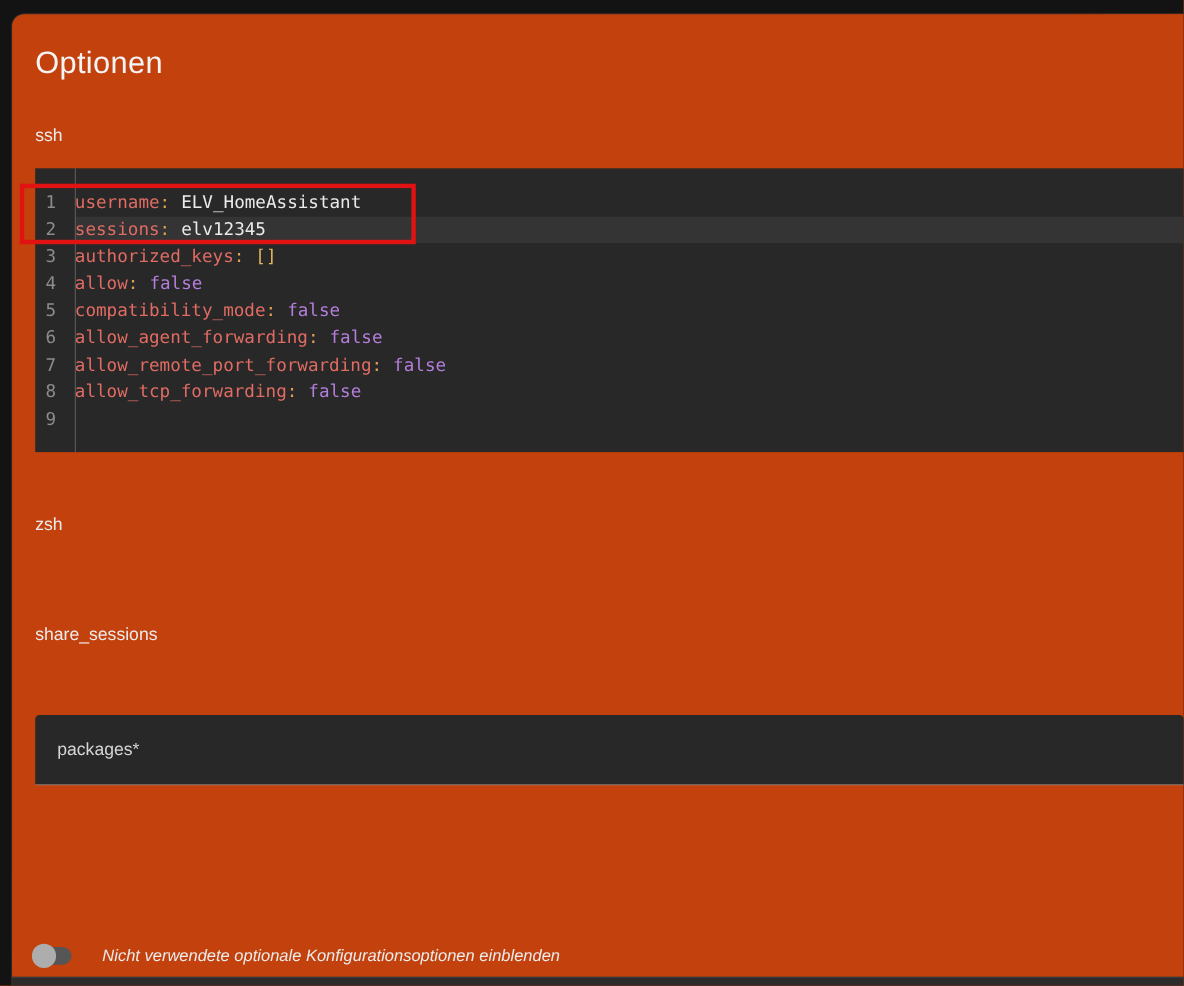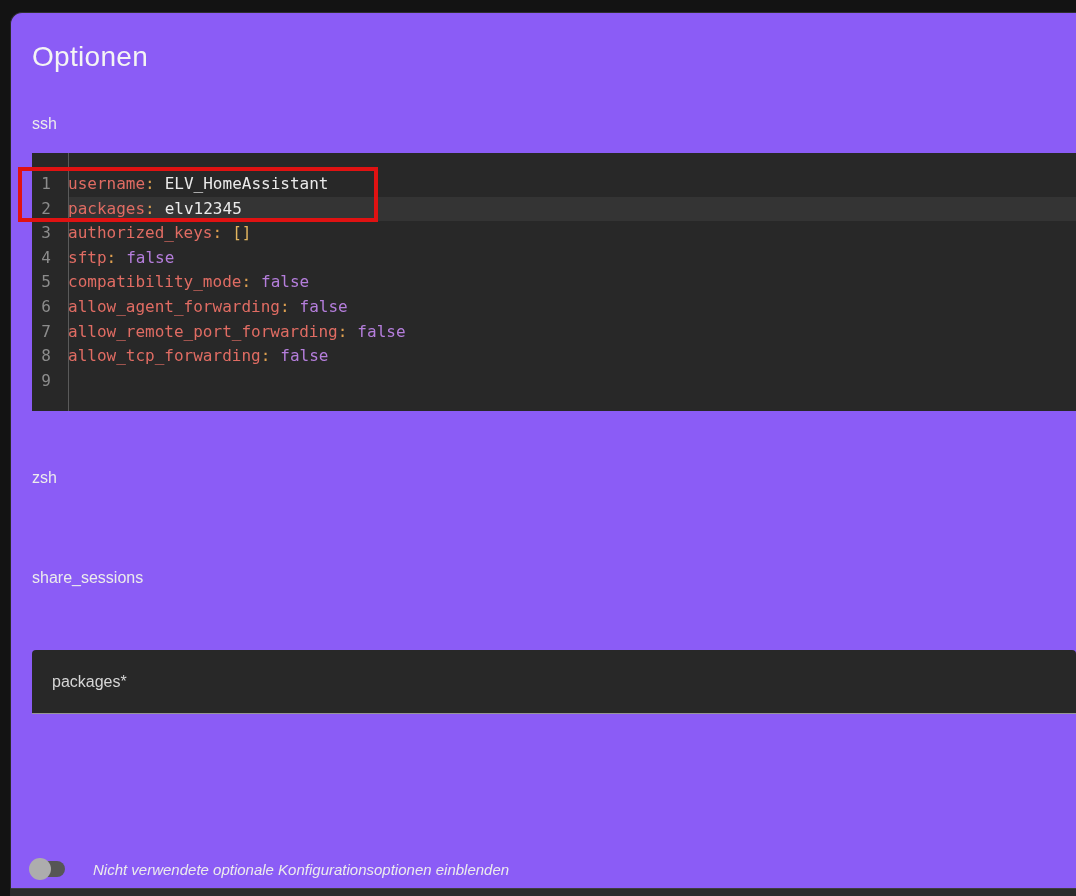--- a/index.html
+++ b/index.html
@@ -5,21 +5,21 @@
   html, body { margin: 0; padding: 0; }
   body {
     width: 1076px; height: 896px;
     background: #131313;
     font-family: "Liberation Sans", sans-serif;
     overflow: hidden;
     position: relative;
   }
   .card {
     position: absolute; left: 10px; top: 12px; right: 0; bottom: 0;
-    background: #8b5cf6;
+    background: #c2410c;
     border-top: 1px solid #2e2e2e;
     border-left: 1px solid #2a2a2a;
     border-radius: 12px 0 0 0;
     box-sizing: border-box;
   }
   .page-title {
     position: absolute; left: 21px; top: 26px;
     font-size: 28px; font-weight: 400; color: #f4f4f4;
     margin: 0; letter-spacing: 0.3px; line-height: 36px;
   }
@@ -115,29 +115,29 @@
 
   <div class="editor">
     <div class="gutter-divider"></div>
 
     <div class="cm-row">
       <div class="ln">1</div>
       <div class="code t-string"><span class="key">username</span><span class="sep">:</span><span class="val">ELV_HomeAssistant</span></div>
     </div>
     <div class="cm-row">
       <div class="ln">2</div>
-      <div class="code active t-string"><span class="key">packages</span><span class="sep">:</span><span class="val">elv12345</span></div>
+      <div class="code active t-string"><span class="key">sessions</span><span class="sep">:</span><span class="val">elv12345</span></div>
     </div>
     <div class="cm-row">
       <div class="ln">3</div>
       <div class="code t-bracket"><span class="key">authorized_keys</span><span class="sep">:</span><span class="val">[]</span></div>
     </div>
     <div class="cm-row">
       <div class="ln">4</div>
-      <div class="code t-bool"><span class="key">sftp</span><span class="sep">:</span><span class="val">false</span></div>
+      <div class="code t-bool"><span class="key">allow</span><span class="sep">:</span><span class="val">false</span></div>
     </div>
     <div class="cm-row">
       <div class="ln">5</div>
       <div class="code t-bool"><span class="key">compatibility_mode</span><span class="sep">:</span><span class="val">false</span></div>
     </div>
     <div class="cm-row">
       <div class="ln">6</div>
       <div class="code t-bool"><span class="key">allow_agent_forwarding</span><span class="sep">:</span><span class="val">false</span></div>
     </div>
     <div class="cm-row">

